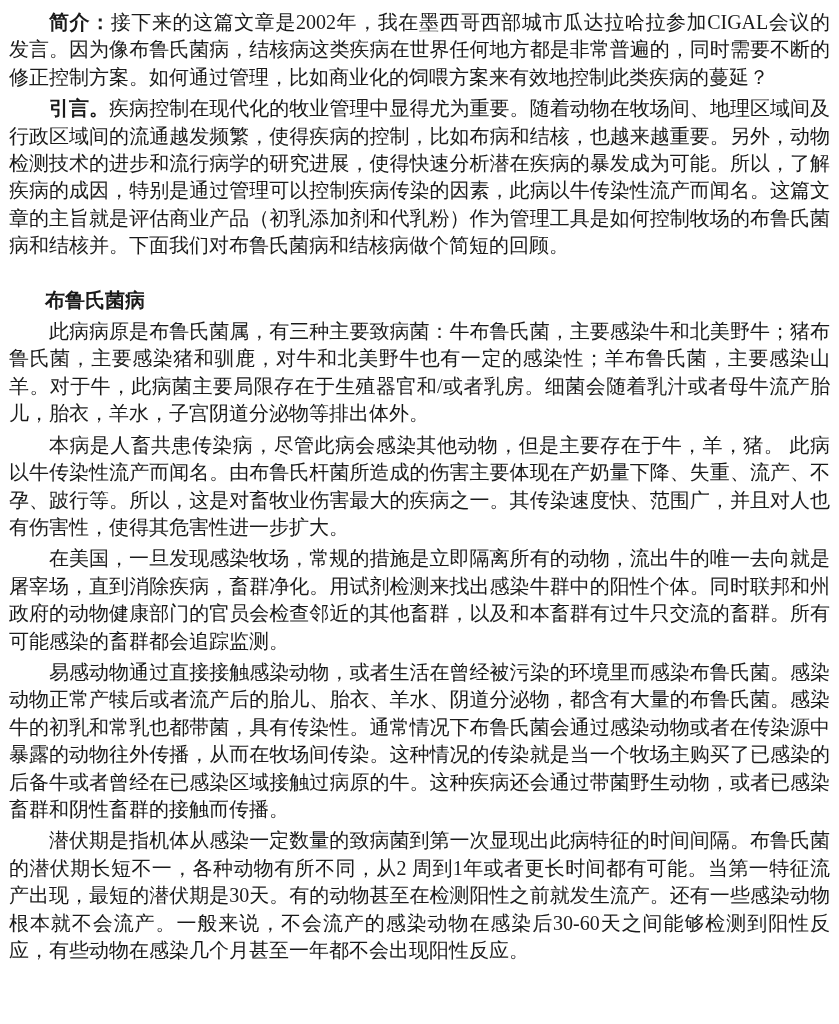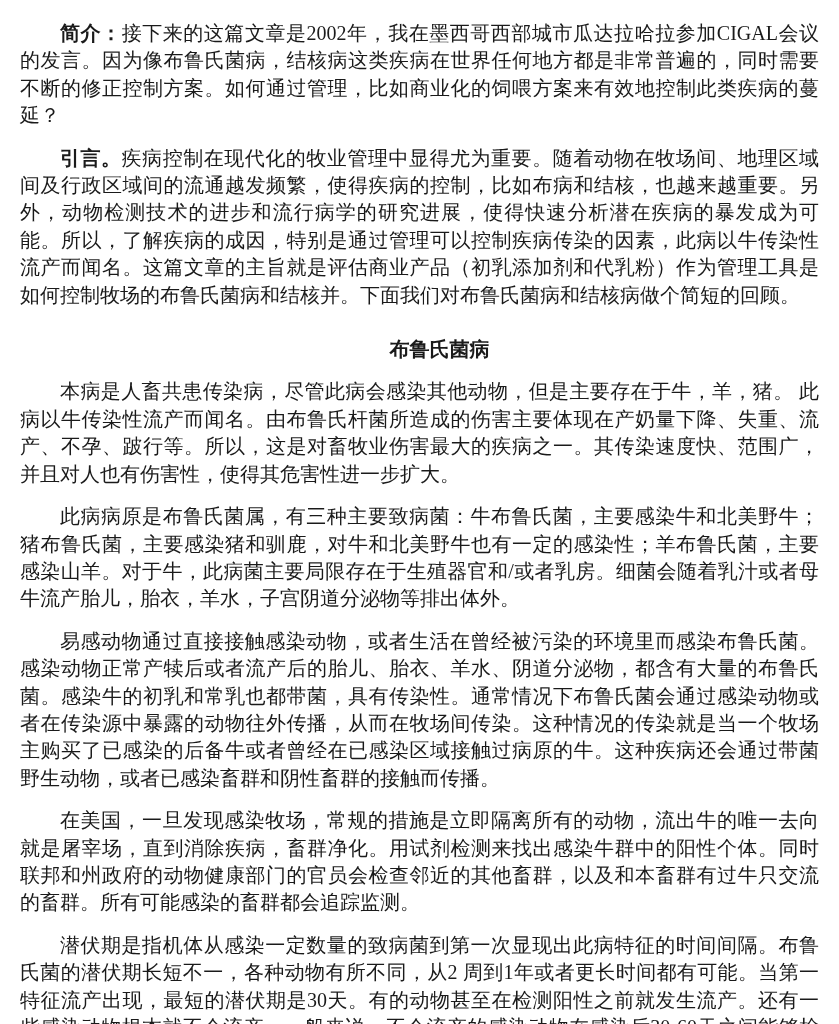--- a/index.html
+++ b/index.html
@@ -11,54 +11,54 @@
     height: 1024px;
     overflow: hidden;
     background: #ffffff;
     font-family: "Liberation Serif", "DejaVu Serif", serif;
     color: #1a1a1a;
   }
   .page {
     padding: 5px 5px 0 5px;
   }
   .para {
-    margin: 15px;
+    margin: 4px;
     font-size: 20px;
     line-height: 27.4px;
     text-align: justify;
     text-justify: inter-ideograph;
     text-indent: 2em;
   }
   .lead {
     font-weight: bold;
   }
   .heading {
     margin: 27px 0 0 0;
     font-size: 20px;
     line-height: 27.4px;
     font-weight: bold;
     text-indent: 2em;
-    text-align: center;
+    text-align: left;
   }
 </style>
 </head>
 <body>
 
 <div class="page">
 
   <p class="para"><span class="lead">简介：</span><span>接下来的这篇文章是2002年，我在墨西哥西部城市瓜达拉哈拉参加CIGAL会议的发言。因为像布鲁氏菌病，结核病这类疾病在世界任何地方都是非常普遍的，同时需要不断的修正控制方案。如何通过管理，比如商业化的饲喂方案来有效地控制此类疾病的蔓延？</span></p>
 
   <p class="para"><span class="lead">引言。</span><span>疾病控制在现代化的牧业管理中显得尤为重要。随着动物在牧场间、地理区域间及行政区域间的流通越发频繁，使得疾病的控制，比如布病和结核，也越来越重要。另外，动物检测技术的进步和流行病学的研究进展，使得快速分析潜在疾病的暴发成为可能。所以，了解疾病的成因，特别是通过管理可以控制疾病传染的因素，此病以牛传染性流产而闻名。这篇文章的主旨就是评估商业产品（初乳添加剂和代乳粉）作为管理工具是如何控制牧场的布鲁氏菌病和结核并。下面我们对布鲁氏菌病和结核病做个简短的回顾。</span></p>
 
   <h2 class="heading">布鲁氏菌病</h2>
 
+  <p class="para">此病病原是布鲁氏菌属，有三种主要致病菌：牛布鲁氏菌，主要感染牛和北美野牛；猪布鲁氏菌，主要感染猪和驯鹿，对牛和北美野牛也有一定的感染性；羊布鲁氏菌，主要感染山羊。对于牛，此病菌主要局限存在于生殖器官和/或者乳房。细菌会随着乳汁或者母牛流产胎儿，胎衣，羊水，子宫阴道分泌物等排出体外。</p>
+
   <p class="para">本病是人畜共患传染病，尽管此病会感染其他动物，但是主要存在于牛，羊，猪。 此病以牛传染性流产而闻名。由布鲁氏杆菌所造成的伤害主要体现在产奶量下降、失重、流产、不孕、跛行等。所以，这是对畜牧业伤害最大的疾病之一。其传染速度快、范围广，并且对人也有伤害性，使得其危害性进一步扩大。</p>
 
-  <p class="para">此病病原是布鲁氏菌属，有三种主要致病菌：牛布鲁氏菌，主要感染牛和北美野牛；猪布鲁氏菌，主要感染猪和驯鹿，对牛和北美野牛也有一定的感染性；羊布鲁氏菌，主要感染山羊。对于牛，此病菌主要局限存在于生殖器官和/或者乳房。细菌会随着乳汁或者母牛流产胎儿，胎衣，羊水，子宫阴道分泌物等排出体外。</p>
 
+  <p class="para">在美国，一旦发现感染牧场，常规的措施是立即隔离所有的动物，流出牛的唯一去向就是屠宰场，直到消除疾病，畜群净化。用试剂检测来找出感染牛群中的阳性个体。同时联邦和州政府的动物健康部门的官员会检查邻近的其他畜群，以及和本畜群有过牛只交流的畜群。所有可能感染的畜群都会追踪监测。</p>
 
   <p class="para">易感动物通过直接接触感染动物，或者生活在曾经被污染的环境里而感染布鲁氏菌。感染动物正常产犊后或者流产后的胎儿、胎衣、羊水、阴道分泌物，都含有大量的布鲁氏菌。感染牛的初乳和常乳也都带菌，具有传染性。通常情况下布鲁氏菌会通过感染动物或者在传染源中暴露的动物往外传播，从而在牧场间传染。这种情况的传染就是当一个牧场主购买了已感染的后备牛或者曾经在已感染区域接触过病原的牛。这种疾病还会通过带菌野生动物，或者已感染畜群和阴性畜群的接触而传播。</p>
-
-  <p class="para">在美国，一旦发现感染牧场，常规的措施是立即隔离所有的动物，流出牛的唯一去向就是屠宰场，直到消除疾病，畜群净化。用试剂检测来找出感染牛群中的阳性个体。同时联邦和州政府的动物健康部门的官员会检查邻近的其他畜群，以及和本畜群有过牛只交流的畜群。所有可能感染的畜群都会追踪监测。</p>
 
   <p class="para">潜伏期是指机体从感染一定数量的致病菌到第一次显现出此病特征的时间间隔。布鲁氏菌的潜伏期长短不一，各种动物有所不同，从2 周到1年或者更长时间都有可能。当第一特征流产出现，最短的潜伏期是30天。有的动物甚至在检测阳性之前就发生流产。还有一些感染动物根本就不会流产。一般来说，不会流产的感染动物在感染后30-60天之间能够检测到阳性反应，有些动物在感染几个月甚至一年都不会出现阳性反应。</p>
 
 </div>
 
 </body></html>

